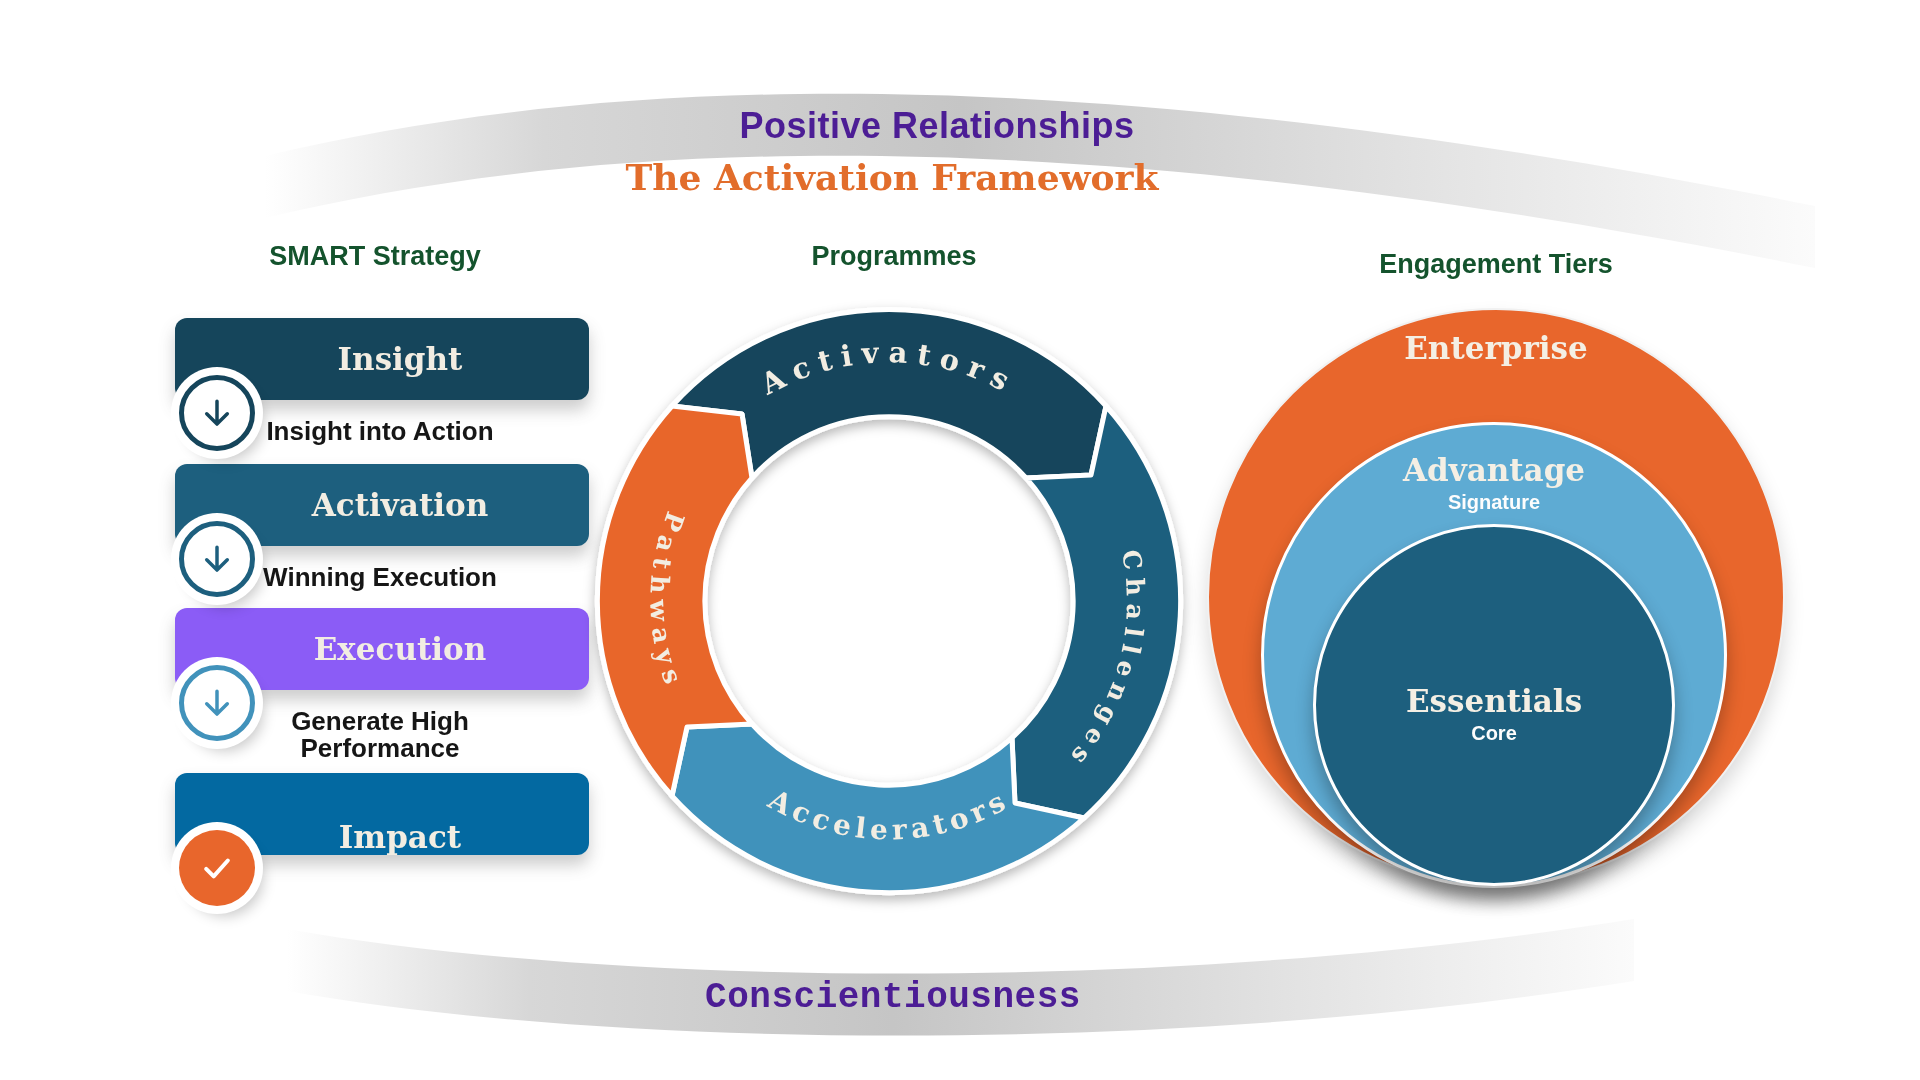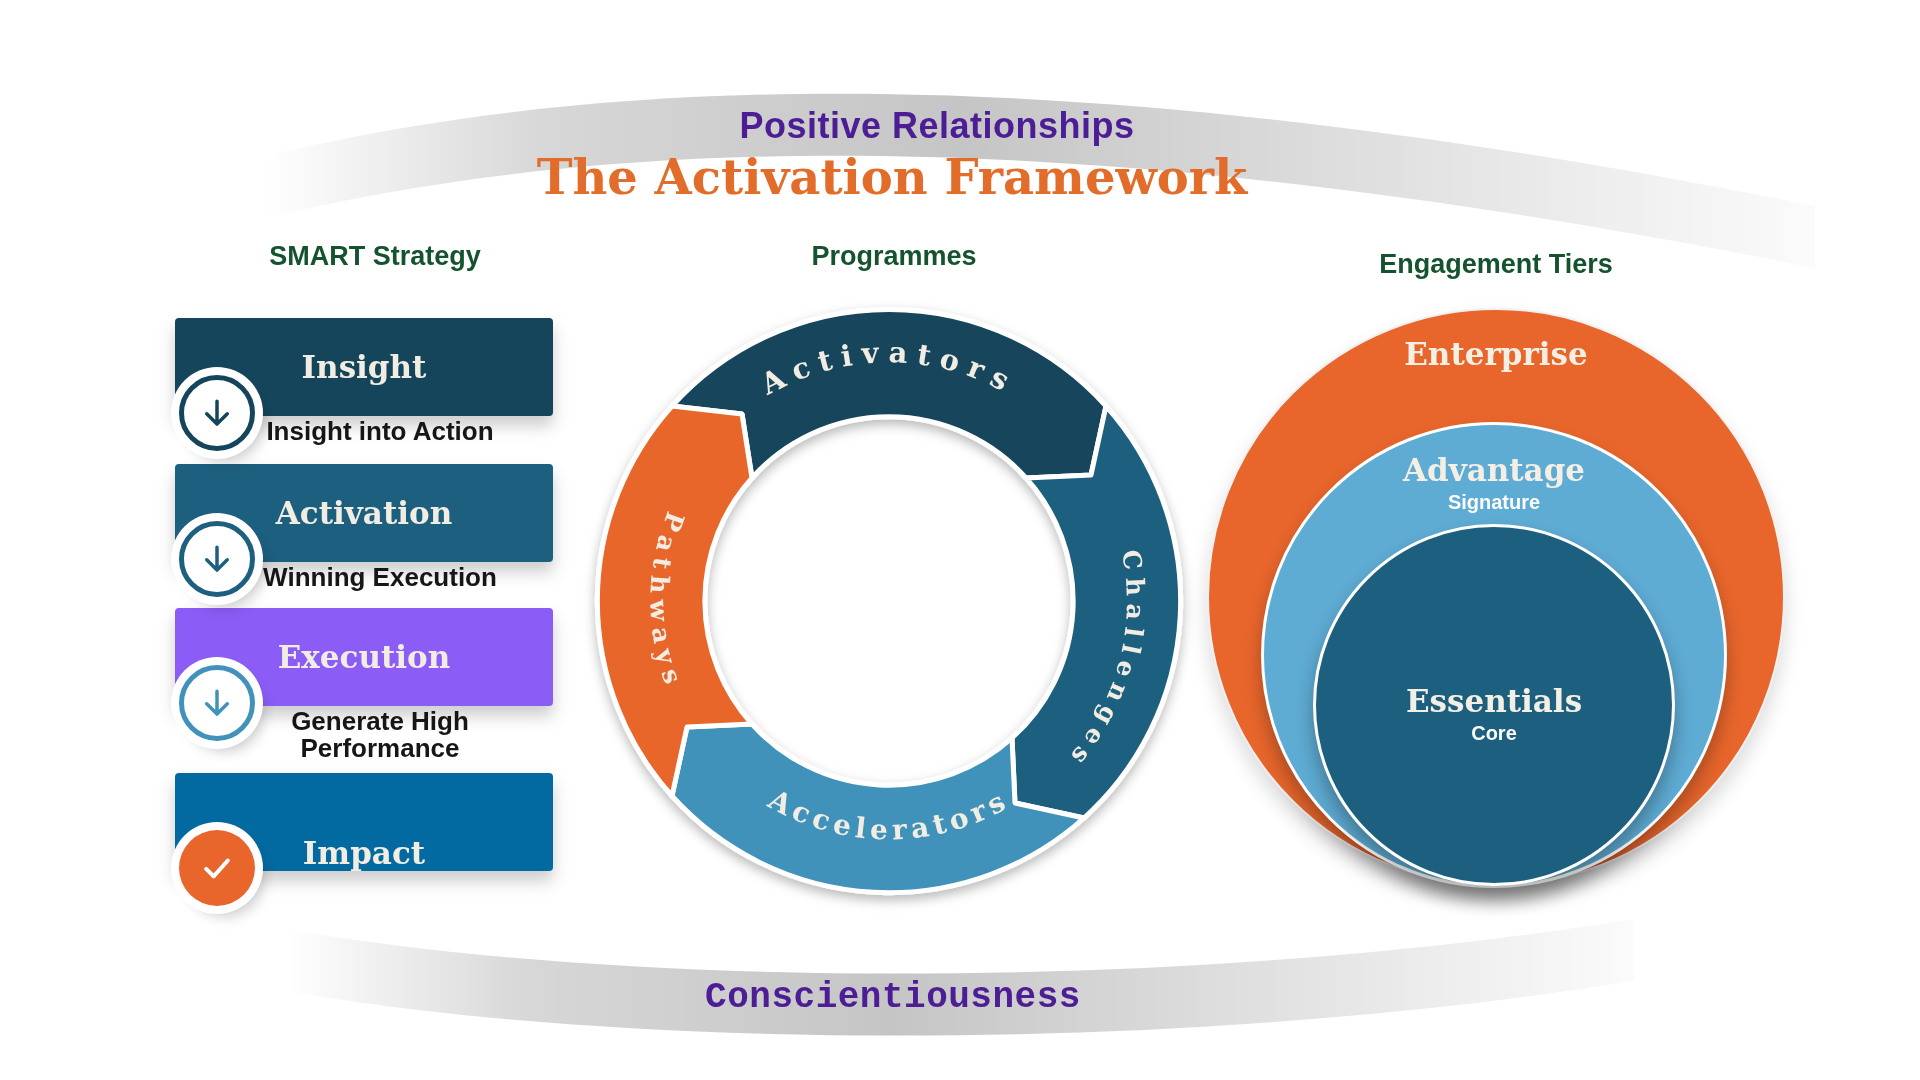--- a/index.html
+++ b/index.html
@@ -4,28 +4,28 @@
 <style>
   html,body{margin:0;padding:0;background:#fff;}
   .canvas{position:relative;width:1920px;height:1080px;background:#ffffff;overflow:hidden;
           font-family:"Liberation Sans",sans-serif;}
   svg{position:absolute;left:0;top:0;}
   .abs{position:absolute;}
   .center-text{transform:translate(-50%,-50%);white-space:nowrap;}
 
   
   .arc-label{font-size:36px;font-weight:700;color:#4c1d95;letter-spacing:.5px;}
-  .main-title{font-family:"DejaVu Serif","Liberation Serif",serif;font-size:48px;font-weight:700;color:#E26D2B;}
+  .main-title{font-family:"DejaVu Serif","Liberation Serif",serif;font-size:36px;font-weight:700;color:#E26D2B;}
   .col-heading{font-size:27px;font-weight:700;color:#14532d;}
 
   
   .step{position:absolute;left:175px;width:378px;}
-  .step-box{position:absolute;top:0;left:0;width:378px;height:98px;border-radius:4px;
+  .step-box{position:absolute;top:0;left:0;width:378px;height:82px;border-radius:12px;
             display:flex;align-items:center;justify-content:center;
-            box-shadow:0 10px 16px rgba(90,90,90,.30);}
+            box-shadow:0 10px 16px rgba(90,90,90,.30);padding-left:36px;}
   .step-label{font-family:"DejaVu Serif","Liberation Serif",serif;font-size:31px;font-weight:700;color:#F2EDE2;}
   .step-circle{position:absolute;left:4px;top:57px;width:76px;height:76px;border-radius:50%;
                background:#fff;box-sizing:border-box;border:5px solid #15455B;
                display:flex;align-items:center;justify-content:center;
                box-shadow:0 0 0 8px #ffffff,8px 10px 14px rgba(0,0,0,.22);z-index:3;}
   .step-circle.filled{background:#E8662C;border:none;}
   .step-sub{position:absolute;top:100px;left:60px;width:290px;text-align:center;
             font-size:26px;font-weight:600;color:#161616;line-height:27px;}
 
   
@@ -147,21 +147,21 @@
     </text>
     <text class="ring-text t-accelerators">
       <textPath href="#tpAccelerators" startOffset="50%" text-anchor="middle">Accelerators</textPath>
     </text>
     <text class="ring-text t-pathways">
       <textPath href="#tpPathways" startOffset="50%" text-anchor="middle">Pathways</textPath>
     </text>
   </svg>
 
   <div class="tier tier-enterprise">
-    <div class="tier-text" style="top:25px;">
+    <div class="tier-text" style="top:19px;">
       <div class="tier-title">Enterprise</div>
     </div>
   </div>
   <div class="tier tier-advantage">
     <div class="tier-text" style="top:26px;">
       <div class="tier-title">Advantage</div>
       <div class="tier-sub">Signature</div>
     </div>
   </div>
   <div class="tier tier-essentials">

